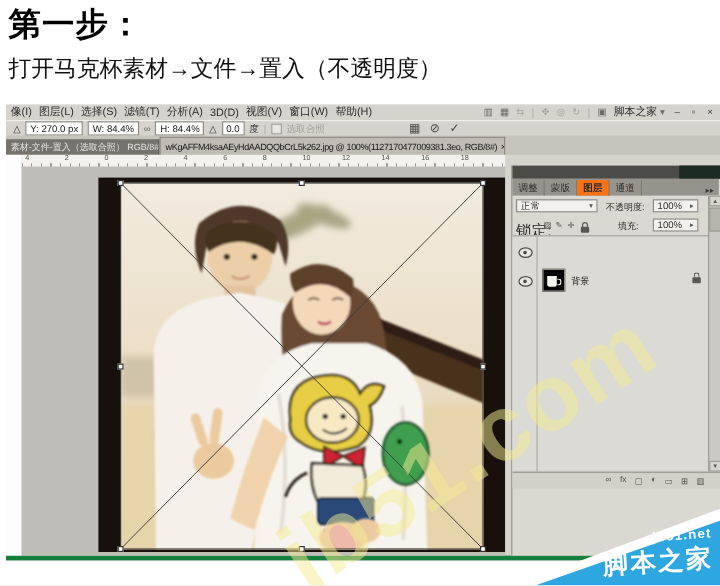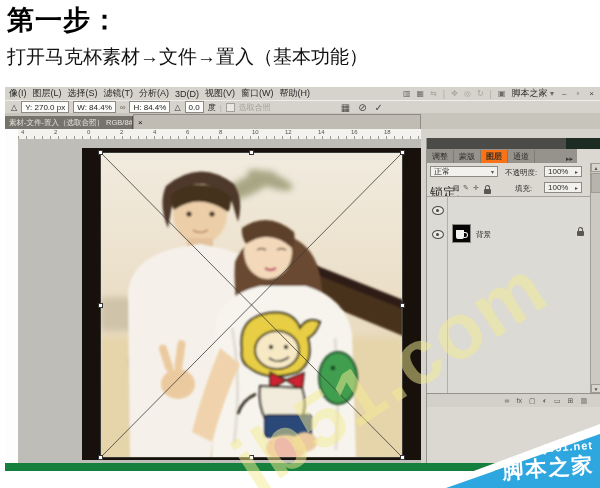--- a/index.html
+++ b/index.html
@@ -5,21 +5,21 @@
   html,body{margin:0;padding:0}
   body{width:600px;height:488px;position:relative;overflow:hidden;background:#fff;
        font-family:"Liberation Sans","DejaVu Sans",sans-serif;color:#222}
   .abs{position:absolute}
 
   
   .step-title{left:7px;top:2px;font-size:27px;font-weight:bold;color:#000;letter-spacing:1px}
   .step-sub{left:7px;top:44px;font-size:19px;font-family:"Liberation Serif","DejaVu Serif",serif;color:#111}
 
   
-  .ps{left:5px;top:87px;width:595px;height:376px;background:#d6d3cc;border-bottom:8px solid #15803d}
+  .ps{left:5px;top:87px;width:595px;height:376px;background:#d6d3cc;border-bottom:4px solid #15803d}
   .menu-row{left:0;top:0;width:595px;height:13px;display:flex;align-items:center;gap:6px;
             padding:0 4px;box-sizing:border-box;font-size:9px;color:#2a2a2a;white-space:nowrap;overflow:hidden}
   .menu-row .sp{flex:1}
   .mi{cursor:default}
   .tb-ico{font-size:8px;color:#6a6a66}
   .tb-ico.gray{color:#a7a49e}
   .vsep{color:#b0ada6}
   .win-btn{font-size:8px;color:#444;padding:0 2px}
 
   .opt-row{left:0;top:13px;width:595px;height:13px;border-top:1px solid #efeeea;
@@ -49,21 +49,21 @@
   .canvas{left:64px;top:9px;width:339px;height:312px;background:#17100b}
   .photo{left:18px;top:4px;width:303px;height:306px}
   .photo svg{position:absolute;left:0;top:0}
   .xform{left:0;top:0;width:303px;height:306px;pointer-events:none}
   .hnd{position:absolute;width:5px;height:5px;background:#fff;border:1px solid #333;box-sizing:border-box}
 
   
   .panel{left:421px;top:51px;width:174px;height:325px;background:#dbd8d1;border-left:1px solid #96938d}
   .pnl-darkstrip{left:0;top:0;width:174px;height:11px;background:#4b4b47}
   .pnl-darkbox{right:0;top:0;width:35px;height:11px;background:#1d2c23}
-  .pnl-tabs{left:0;top:11px;width:150px;height:14px;background:#96938c;display:flex;align-items:flex-end;
+  .pnl-tabs{left:0;top:11px;width:172px;height:14px;background:#96938c;display:flex;align-items:flex-end;
             font-size:8px;color:#2e2c28}
   .ptab{height:13px;line-height:13px;padding:0 5px;border-right:1px solid #7e7b75}
   .ptab.active{background:#f97316;font-weight:bold}
   .ptab-arrows{margin-left:auto;padding-right:4px;font-size:7px;color:#3a3a36}
   .pnl-row{position:absolute;left:0;width:174px;font-size:8px;color:#2c2a26}
   .inset{position:absolute;background:#f2f1ed;border:1px solid #8d8a84;height:11px;box-sizing:border-box;
          font-size:8px;display:flex;align-items:center;padding:0 3px;gap:2px}
   .mini-arrow{font-size:6px;color:#555;margin-left:auto}
   .lockico{font-size:7px;color:#55524c;margin-right:2px}
   .lock{display:inline-block;width:7px;height:5px;background:#5a5752;border-radius:1px;position:relative;vertical-align:middle}
@@ -101,21 +101,21 @@
            pointer-events:none;font-family:"Liberation Sans",sans-serif;letter-spacing:2px}
   .ribbon{left:420px;top:420px;width:180px;height:68px;z-index:30;pointer-events:none}
   .ribbon-text{position:absolute;right:6px;top:22px;text-align:right;color:#fff;transform:rotate(-4deg);z-index:31}
   .ribbon-site{font-size:11px;font-weight:bold;letter-spacing:1px}
   .ribbon-name{font-size:21px;font-weight:bold;letter-spacing:2px;margin-top:0px}
 </style>
 </head>
 <body>
 
 <div class="abs step-title">第一步：</div>
-<div class="abs step-sub">打开马克杯素材→文件→置入（基本功能）</div>
+<div class="abs step-sub">打开马克杯素材→文件→置入（不透明度）</div>
 
 <div class="abs ps">
 
   <div class="abs menu-row">
     <span class="mi">像(I)</span>
     <span class="mi">图层(L)</span>
     <span class="mi">选择(S)</span>
     <span class="mi">滤镜(T)</span>
     <span class="mi">分析(A)</span>
     <span class="mi">3D(D)</span>
@@ -157,20 +157,21 @@
     <span class="commit-ico">⊘</span>
     <span class="commit-ico">✓</span>
   </div>
 
   <div class="abs tab-row">
     <div class="doc-tab inactive">
       <span>素材-文件-置入（选取合照） RGB/8#)</span>
 
     </div>
     <div class="doc-tab active">
+      <span>wKgAFFM4ksaAEyHdAADQQbCrL5k262.jpg @ 100%(1127170477009381.3eo, RGB/8#)</span>
       <span class="tab-x">×</span>
     </div>
   </div>
 
   <div class="abs left-gap"></div>
   <div class="abs ruler">
     <span class="rn" style="left:3px">4</span>
     <span class="rn" style="left:36px">2</span>
     <span class="rn" style="left:69px">0</span>
     <span class="rn" style="left:102px">2</span>

